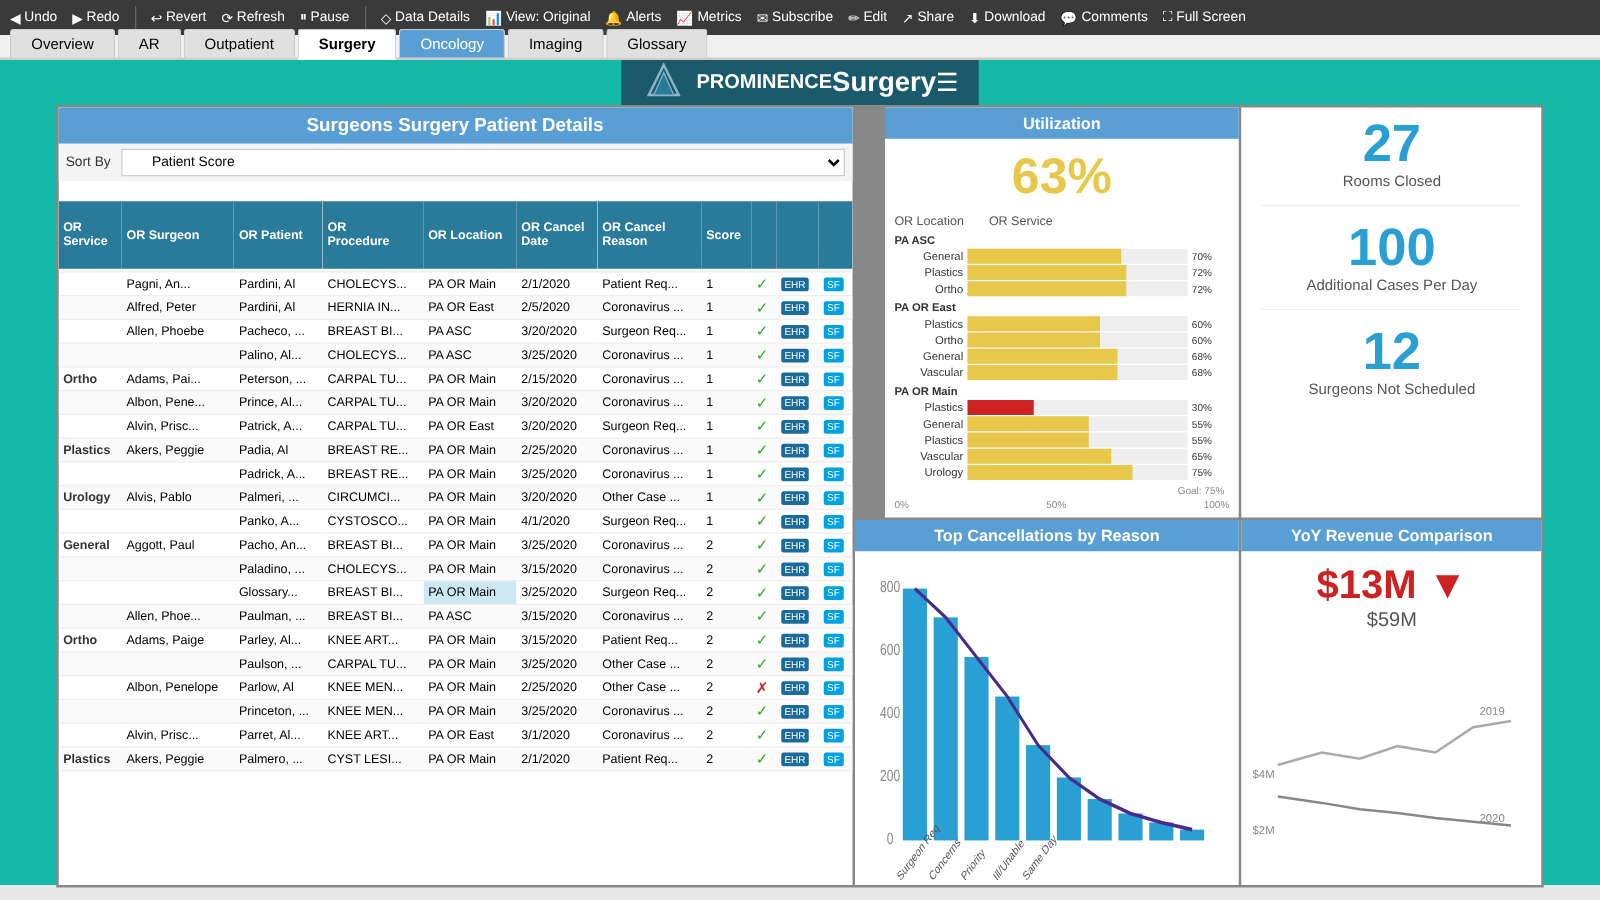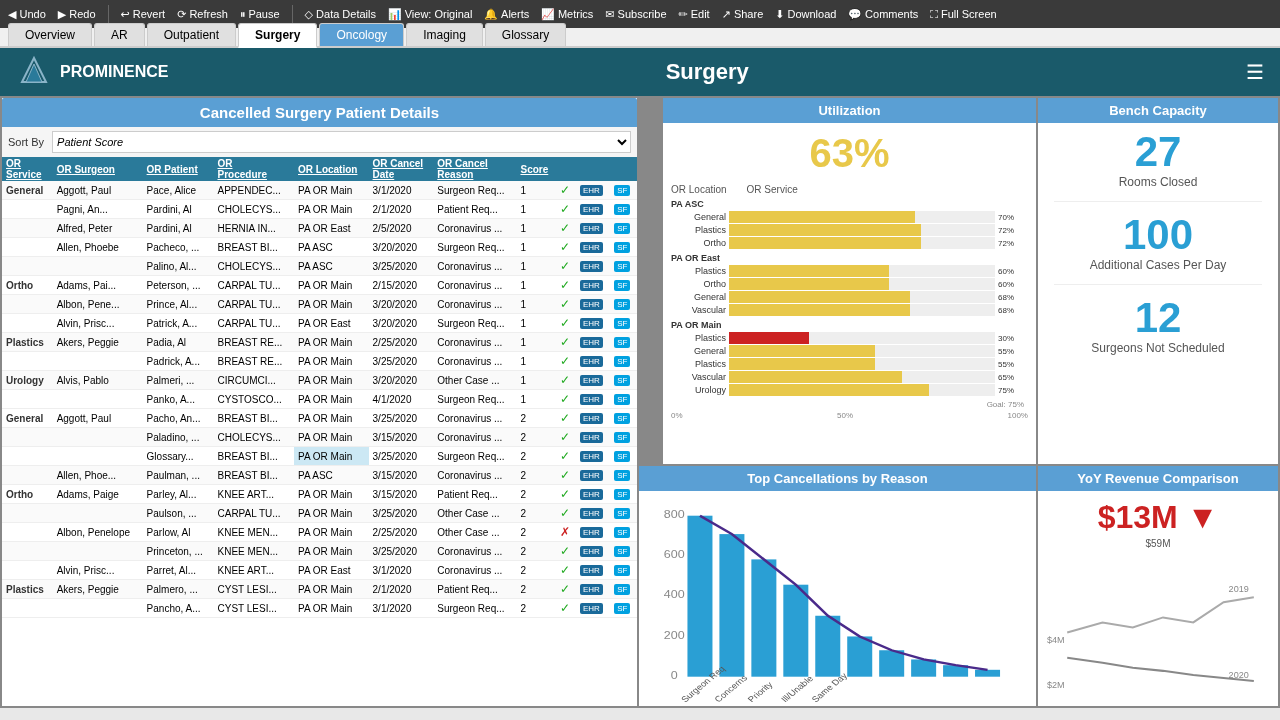--- a/index.html
+++ b/index.html
@@ -25,21 +25,22 @@
       padding: 4px 16px; cursor: pointer; border: 1px solid #ccc;
       border-bottom: none; background: #e0e0e0; font-size: 12px;
       border-radius: 3px 3px 0 0;
     }
     .nav-tab.active { background: white; font-weight: bold; border-bottom: 2px solid white; margin-bottom: -2px; }
     .nav-tab.oncology-tab { background: #5a9fd4; color: white; }
 
     
     .main-container {
       display: flex; flex-direction: column; height: calc(720px - 28px - 32px);
-      background: #ef4444;
+      background: #14b8a6;
+      align-items: center;
     }
 
     
     .header-bar {
       display: flex; align-items: center; background: #1a5a6a;
       height: 48px; padding: 0 16px; justify-content: space-between;
     }
     .header-logo { display: flex; align-items: center; gap: 8px; color: white; font-size: 16px; font-weight: bold; }
     .header-title { color: white; font-size: 22px; font-weight: bold; flex: 1; text-align: center; }
     .hamburger { color: white; font-size: 20px; cursor: pointer; }
@@ -54,29 +55,29 @@
       background: white; width: 635px; display: flex; flex-direction: column;
     }
     .left-panel-title {
       background: #5a9fd4; color: white; text-align: center; font-size: 15px;
       font-weight: bold; padding: 6px; border-radius: 2px 2px 0 0;
     }
     .sort-bar { display: flex; align-items: center; padding: 4px 6px; gap: 8px; background: #f5f5f5; }
     .sort-label { font-size: 11px; color: #333; white-space: nowrap; }
     .sort-select {
       flex: 1; height: 22px; font-size: 11px; border: 1px solid #ccc;
-      background: white; padding: 0 0; font-style: italic;
+      background: white; padding: 0 20px;
     }
 
     
     .table-container { overflow-y: auto; flex: 1; }
     table { width: 100%; border-collapse: collapse; font-size: 10px; }
     thead th {
-      background: #2a7a9a; color: white; padding: 1px 4px; text-align: left;
-      font-size: 10px; position: sticky; top: 0; z-index: 1; white-space: nowrap; text-decoration: underline;
+      background: #2a7a9a; color: white; padding: 16px 4px; text-align: left;
+      font-size: 10px; position: sticky; top: 16px; z-index: 1; white-space: nowrap;
     }
     tbody tr { border-bottom: 1px solid #eee; }
     tbody td { padding: 2px 4px; font-size: 10px; vertical-align: middle; }
     .check-icon { color: #22aa22; font-size: 12px; }
     .x-icon { color: #cc2222; font-size: 12px; }
     .btn-ehr { background: #1a6a9a; color: white; font-size: 8px; padding: 1px 3px; border-radius: 2px; border: none; cursor: pointer; }
     .btn-sf { background: #00a1e0; color: white; font-size: 8px; padding: 1px 3px; border-radius: 2px; border: none; cursor: pointer; }
     .action-btns { display: flex; gap: 2px; }
 
     
@@ -114,30 +115,30 @@
     
     .bench-panel {
       background: white; width: 240px; display: flex; flex-direction: column;
     }
     .bench-metric { text-align: center; padding: 8px 4px; }
     .bench-number { font-size: 42px; font-weight: bold; color: #2a9fd4; line-height: 1; }
     .bench-label { font-size: 12px; color: #555; margin-top: 2px; }
     .bench-divider { border: none; border-top: 1px solid #eee; margin: 4px 16px; }
 
     
-    .bottom-right { display: flex; gap: 2px; height: 240px; }
+    .bottom-right { display: flex; gap: 2px; height: 292px; }
 
     
     .cancel-panel { background: white; flex: 1; display: flex; flex-direction: column; }
     .cancel-chart { flex: 1; padding: 4px; position: relative; overflow: hidden; }
 
     
     .yoy-panel { background: white; width: 240px; display: flex; flex-direction: column; }
     .yoy-main { color: #cc2222; font-size: 32px; font-weight: bold; text-align: center; padding: 8px 0 2px; }
-    .yoy-sub { color: #555; font-size: 10px; text-align: center; }
+    .yoy-sub { color: #555; font-size: 16px; text-align: center; }
     .yoy-down { color: #cc2222; }
     .yoy-chart-area { flex: 1; padding: 4px; position: relative; }
 
     
     .loc-highlight { background: #cce8f4; }
   </style>
 </head>
 <body>
 
 <div class="toolbar">
@@ -180,21 +181,21 @@
       </svg>
       <span>PROMINENCE</span>
     </div>
     <div class="header-title">Surgery</div>
     <div class="hamburger">☰</div>
   </div>
 
   <div class="content-area">
 
     <div class="left-panel">
-      <div class="left-panel-title">Cancelled Surgery Patient Details</div>
+      <div class="left-panel-title">Surgeons Surgery Patient Details</div>
       <div class="sort-bar">
         <span class="sort-label">Sort By</span>
         <select class="sort-select">
           <option>Patient Score</option>
         </select>
       </div>
       <div class="table-container">
         <table>
           <thead>
             <tr>
@@ -579,37 +580,20 @@
     <td>Patient Req...</td>
     <td>2</td>
     <td><span class="check-icon">✓</span></td>
     <td>
                   <div class="action-btns">
                     <button class="btn-ehr">EHR</button>
                   </div>
                 </td>
     <td><button class="btn-sf">SF</button></td>
   </tr>
-              <tr>
-    <td class="group-label"></td>
-    <td></td>
-    <td>Pancho, A...</td>
-    <td>CYST LESI...</td>
-    <td class="">PA OR Main</td>
-    <td>3/1/2020</td>
-    <td>Surgeon Req...</td>
-    <td>2</td>
-    <td><span class="check-icon">✓</span></td>
-    <td>
-                  <div class="action-btns">
-                    <button class="btn-ehr">EHR</button>
-                  </div>
-                </td>
-    <td><button class="btn-sf">SF</button></td>
-  </tr>
             </tbody>
         </table>
       </div>
     </div>
 
     <div class="right-panels">
 
       <div class="top-right">
 
         <div class="util-panel">
@@ -718,21 +702,20 @@
               </div>
             <div class="bar-x-axis">
               <span>0%</span>
               <span>50%</span>
               <span>100%</span>
             </div>
           </div>
         </div>
 
         <div class="bench-panel">
-          <div class="panel-title">Bench Capacity</div>
           <div class="bench-metric">
             <div class="bench-number">27</div>
             <div class="bench-label">Rooms Closed</div>
           </div>
           <hr class="bench-divider">
           <div class="bench-metric">
             <div class="bench-number">100</div>
             <div class="bench-label">Additional Cases Per Day</div>
           </div>
           <hr class="bench-divider">

